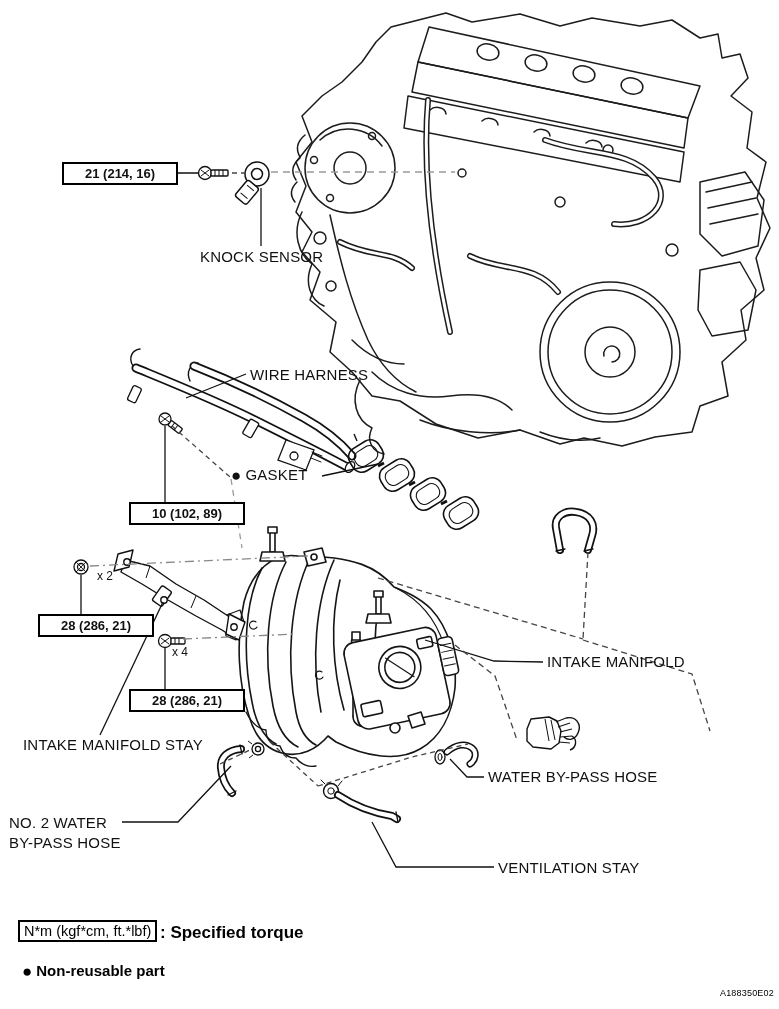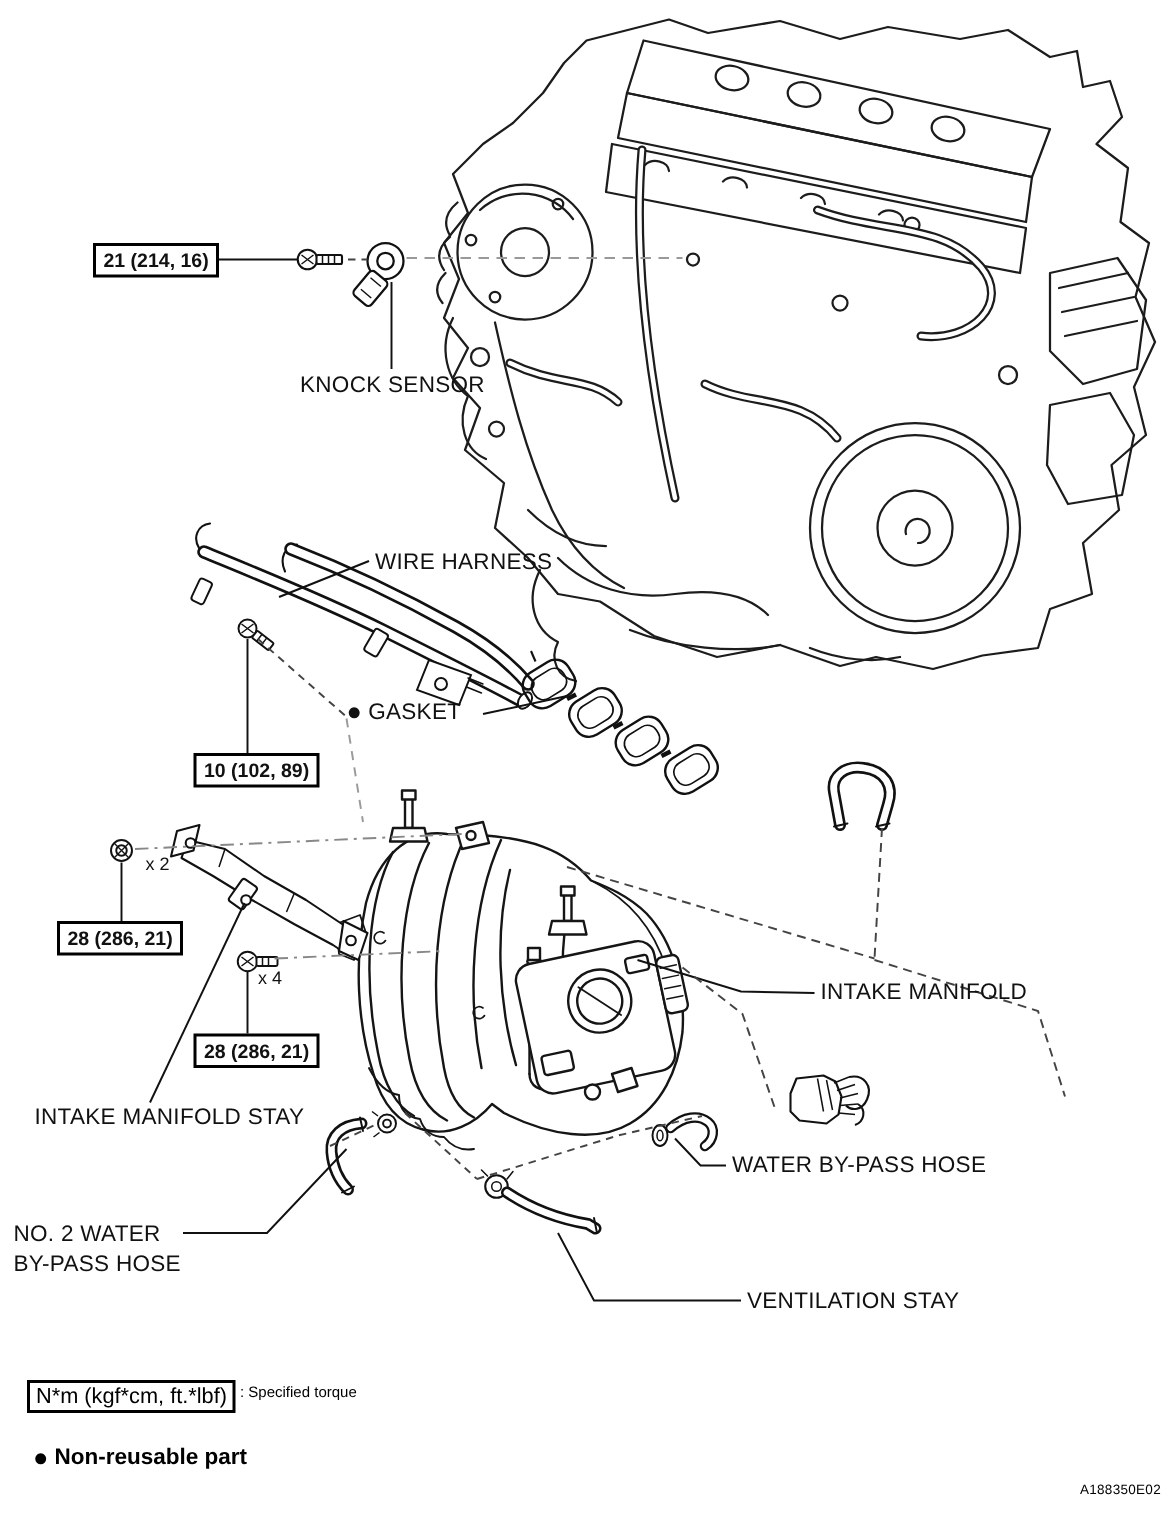--- a/index.html
+++ b/index.html
@@ -2,26 +2,26 @@
 <html><head>
 <meta charset="utf-8">
 <style>
   html,body{margin:0;padding:0;background:#fff;}
   #page{position:relative;width:779px;height:1009px;background:#fff;overflow:hidden;
         font-family:"Liberation Sans", sans-serif;color:#000;}
   #art{position:absolute;left:0;top:0;}
   .lbl{position:absolute;font-size:15px;line-height:17px;letter-spacing:.2px;white-space:nowrap;
        color:#111;font-weight:500;}
   .torque-box{position:absolute;border:2px solid #000;background:#fff;font-size:13px;font-weight:700;
-       line-height:17px;padding:1px 5px;white-space:nowrap;color:#111;}
+       line-height:17px;padding:1px 21px;white-space:nowrap;color:#111;}
   .qty{position:absolute;font-size:12px;font-weight:500;color:#111;white-space:nowrap;}
   .bullet{display:inline-block;font-size:17px;vertical-align:-1px;margin-right:4px;}
   #legend-unit-box{position:absolute;left:18px;top:920px;border:2px solid #000;background:#fff;
        font-size:14.5px;font-weight:500;padding:1px 4px;white-space:nowrap;}
-  #legend-torque-suffix{position:absolute;left:160px;top:923px;font-size:10px;font-weight:400;white-space:nowrap;}
+  #legend-torque-suffix{position:absolute;left:160px;top:923px;font-size:17px;font-weight:700;white-space:nowrap;}
   #legend-nonreusable{position:absolute;left:22px;top:962px;font-size:15px;font-weight:700;white-space:nowrap;}
   #figure-code{position:absolute;left:700px;top:988px;width:74px;text-align:right;font-size:9px;
        letter-spacing:.2px;font-weight:500;}
 </style>
 </head>
 <body>
 
 <div id="page">
 
 <svg id="art" width="779" height="1009" viewBox="0 0 779 1009">

